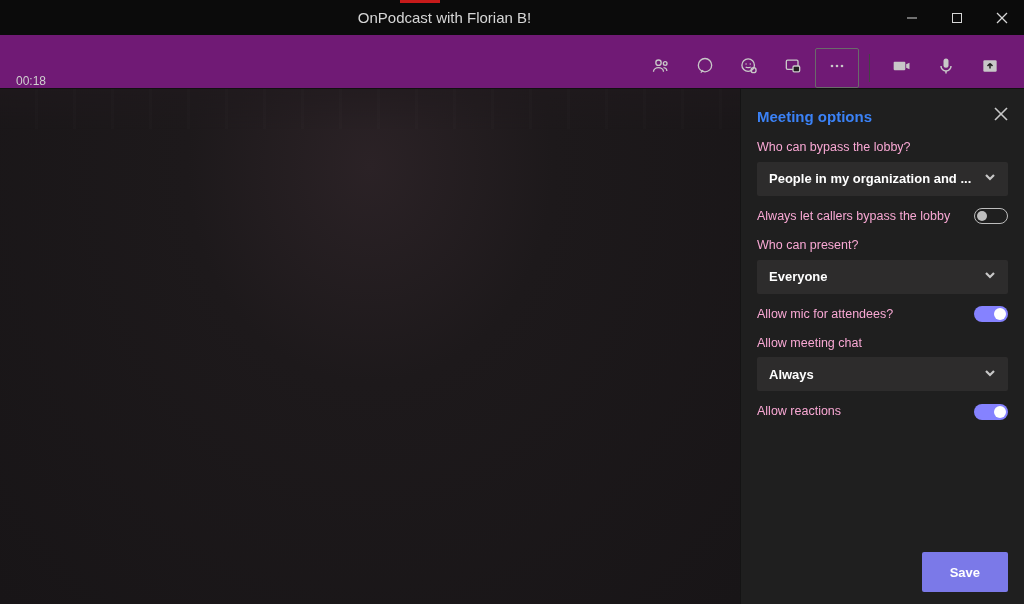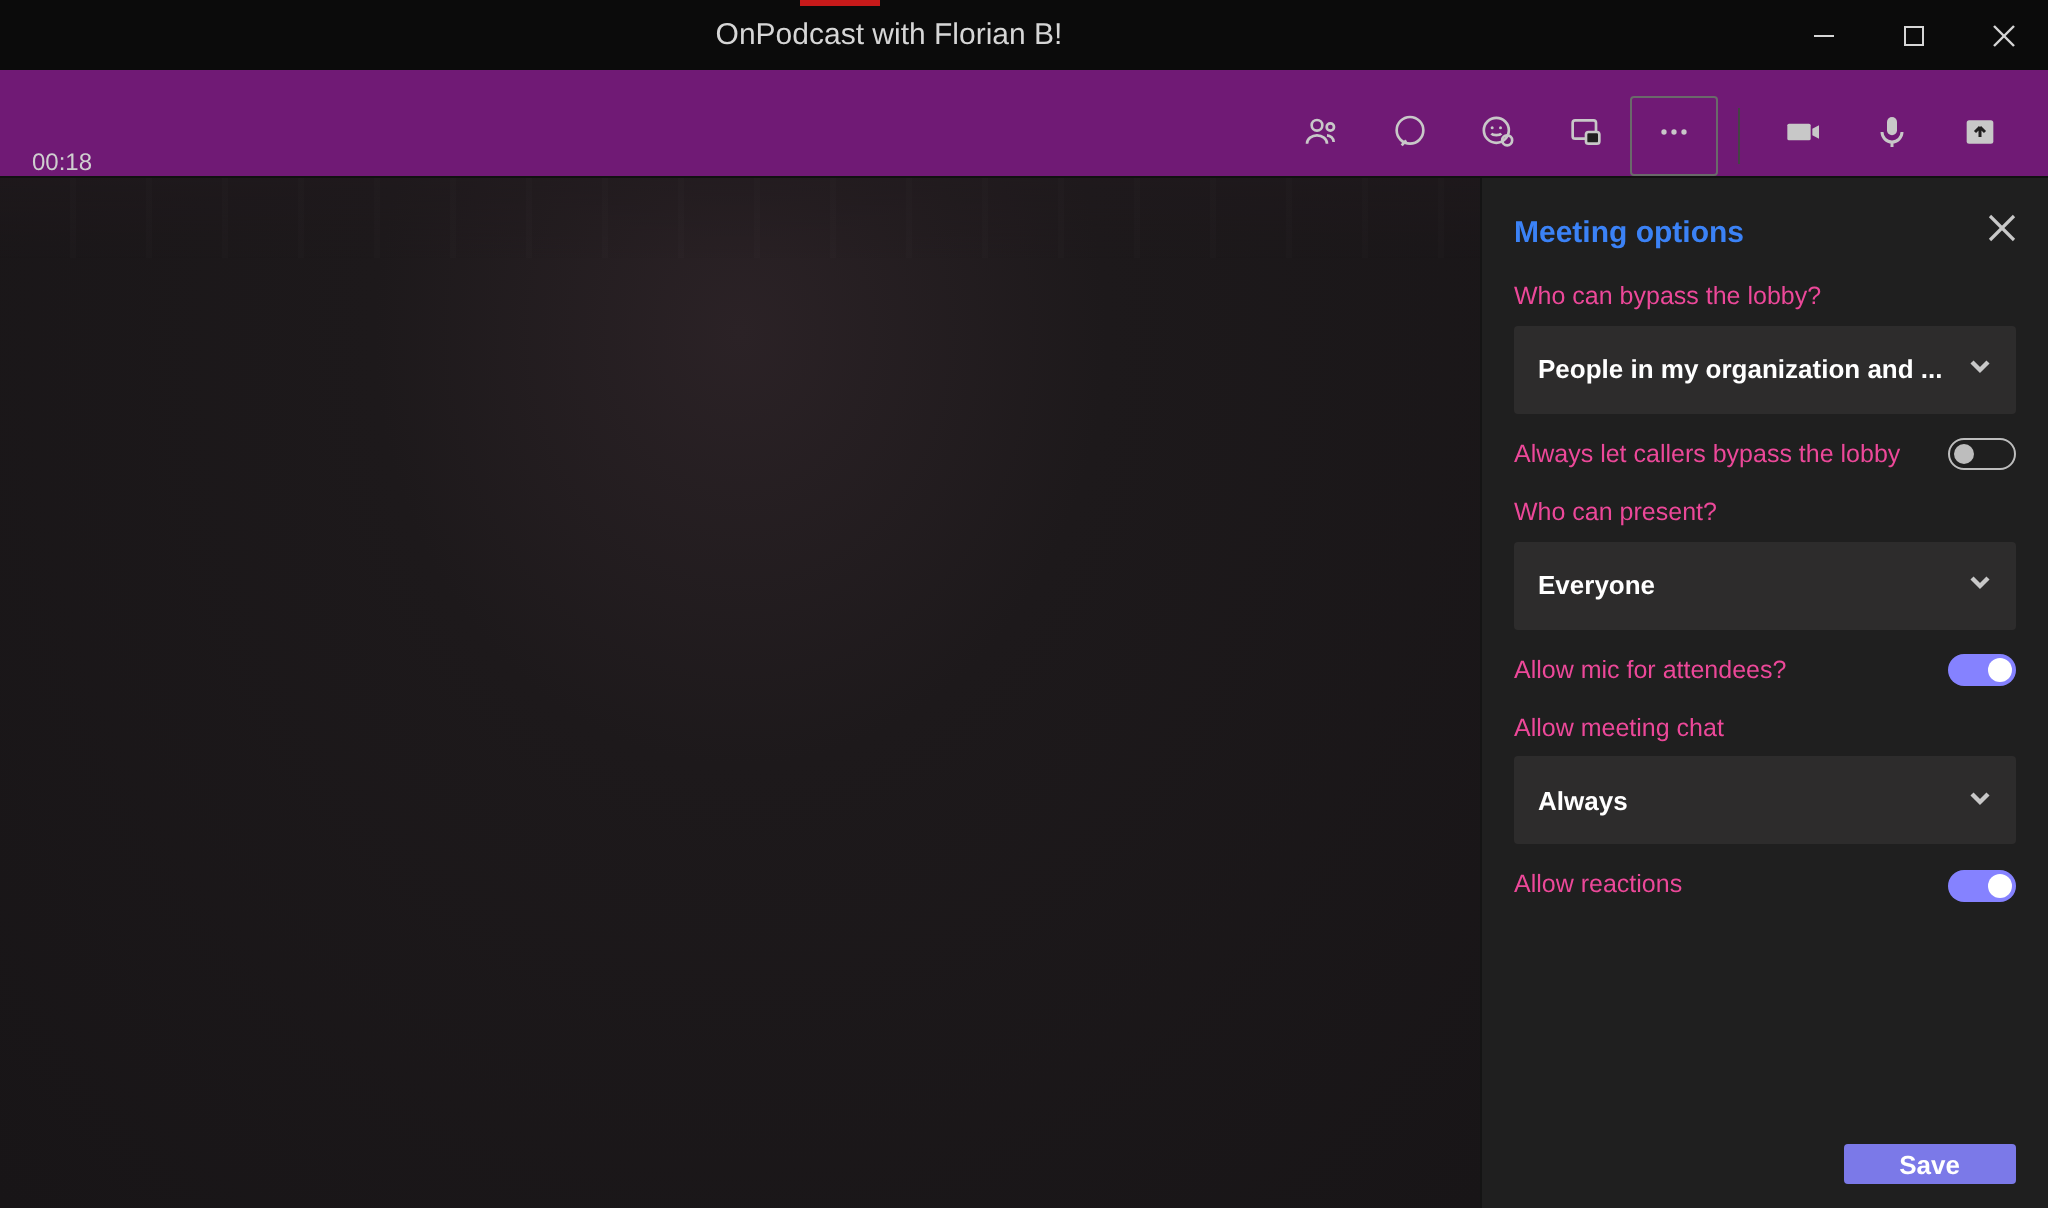--- a/index.html
+++ b/index.html
@@ -40,35 +40,35 @@
   }
 
   
   .panel { width: 284px; background: #1f1f1f; border-left: 1px solid #141414; display: flex; flex-direction: column; padding: 0 16px 12px 16px; }
   .panel-header { display: flex; align-items: center; justify-content: space-between; padding: 18px 0 14px 0; }
   .panel-header h2 { font-size: 15px; font-weight: 700; color: #3b82f6; }
   .panel-close { color: #c8c8c8; }
   .panel-close svg { width: 14px; height: 14px; stroke: currentColor; stroke-width: 1.6; fill:none; }
   .panel-body { flex: 1; overflow: hidden; display: flex; flex-direction: column; gap: 12px; }
   .field { display:flex; flex-direction:column; gap:6px; }
-  .label { font-size: 12.5px; color: #ec4899; line-height: 1.35; }
-  .select { background: #2d2c2c; height: 44px; border-radius: 2px; display:flex; align-items:center; justify-content: space-between; padding: 0 12px; font-size: 13px; font-weight:600; color:#fff; }
+  .label { font-size: 12.5px; color: #f9a8d4; line-height: 1.35; }
+  .select { background: #2d2c2c; height: 34px; border-radius: 2px; display:flex; align-items:center; justify-content: space-between; padding: 0 12px; font-size: 13px; font-weight:600; color:#fff; }
   .select .caret { color:#c8c8c8; }
   .caret svg { width:12px; height:12px; stroke: currentColor; stroke-width: 2.2; fill:none; }
 
   .toggle-row { display:flex; align-items:center; justify-content: flex-end; gap: 12px; }
   .toggle-row .label { flex:1; padding-right: 8px; }
   .toggle { width: 34px; height: 16px; border-radius: 10px; position: relative; }
   .toggle.off { border: 1px solid #bdbdbd; background: transparent; }
   .toggle.off .knob { width: 10px; height: 10px; border-radius: 50%; background: #bdbdbd; position:absolute; left:2px; top:50%; transform: translateY(-50%); }
   .toggle.on { background: #8582ff; }
   .toggle.on .knob { width: 12px; height: 12px; border-radius: 50%; background: #fff; position:absolute; right:2px; top:50%; transform: translateY(-50%); }
 
   .panel-footer { display:flex; justify-content:flex-end; padding-top: 12px; }
-  .save-btn { background: #7b79e8; color:#fff; font-size:13px; font-weight:600; height: 20px; padding: 0 28px; border: none; border-radius: 2px; }
+  .save-btn { background: #7b79e8; color:#fff; font-size:13px; font-weight:600; height: 40px; padding: 0 28px; border: none; border-radius: 2px; }
 </style>
 </head>
 <body>
 
 <div class="app">
 
   <div class="titlebar">
     <div class="title-accent"></div>
     <div class="title">OnPodcast with Florian B!</div>
     <div class="win-controls">

